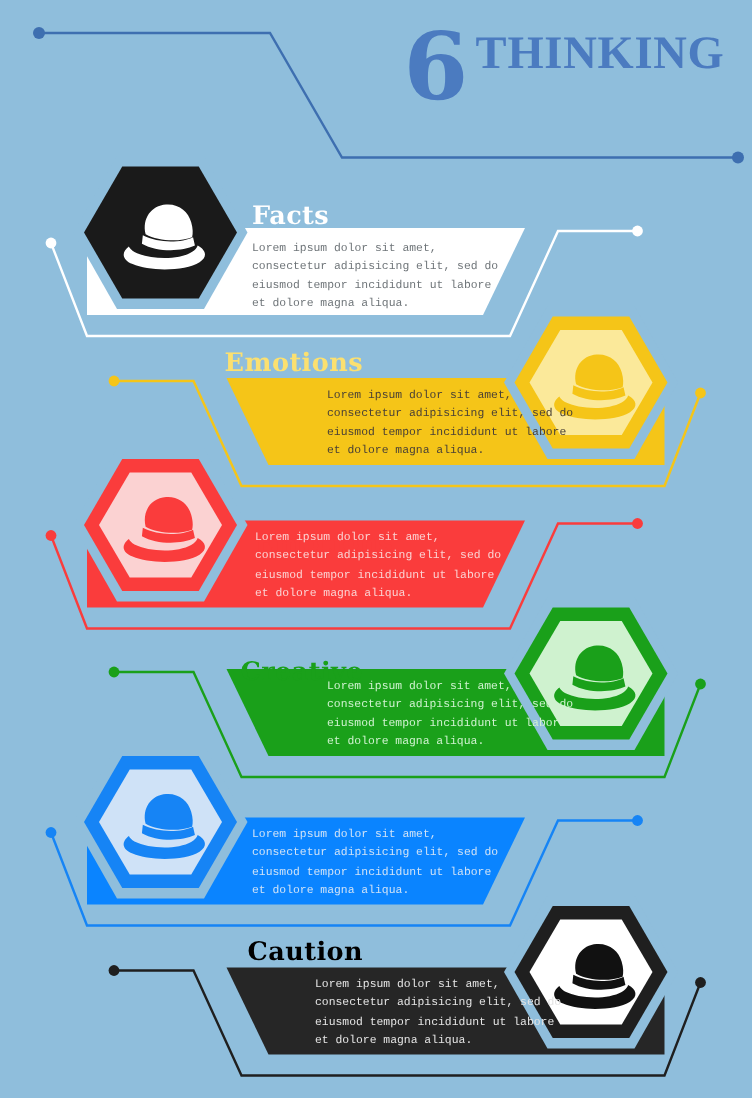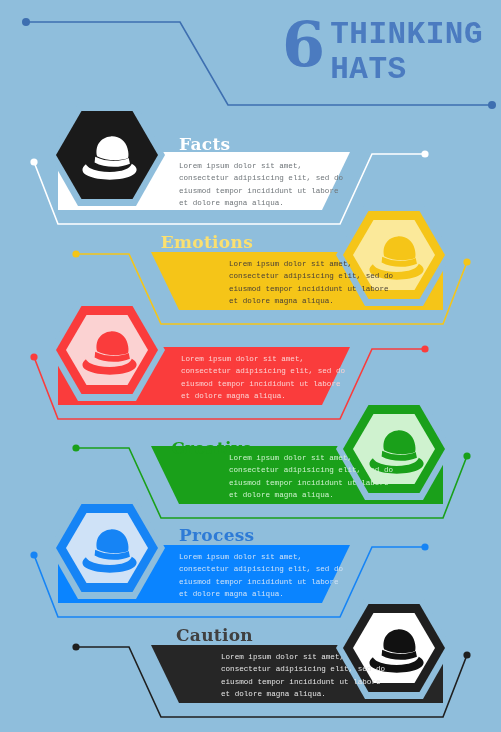--- a/index.html
+++ b/index.html
@@ -23,30 +23,30 @@
   .bignum{
     font-family:"DejaVu Serif", serif;
     font-weight:700;
     font-size:62px;
     color:#4B7BC0;
     letter-spacing:-2px;
     margin-right:7px;
     margin-top:-4px;
   }
   .titlewrap{
-    font-family:Liberation Mono, monospace;
+    font-family:Liberation Serif, serif;
     font-weight:700;
     color:#4B7BC0;
     font-size:31px;
     letter-spacing:0.5px;
     line-height:1.12;
   }
 
   
-  .row{position:absolute; left:11px; width:410px; height:118px;}
+  .row{position:absolute; left:0; width:410px; height:118px;}
   .row .titletext{
     position:absolute;
     font-family:"DejaVu Serif", serif;
     font-weight:700;
     font-size:17px;
     letter-spacing:0.3px;
     white-space:nowrap;
   }
   .row .bodytext{
     position:absolute;
@@ -158,21 +158,20 @@
           <path d="M31,45 C48,54 73,53 85,47 L87,56 C72,63 46,63 30,54 Z"></path>
           <path d="M16,57 C8,63 8,71 20,76 C38,84 76,84 92,74 C101,68 99,61 90,56 C88,62 80,66 70,68 C54,71 34,69 22,63 C19,61 17,59 16,57 Z"></path>
         </g>
       </g>
     </svg>
 
   <div class="header">
     <div class="bignum">6</div>
     <div class="titlewrap">
       <div>THINKING</div>
-      <div>HATS</div>
     </div>
   </div>
 
   <div class="row left" style="top:108px">
     <div class="titletext" style="color: rgb(255, 255, 255); left: 168px; top: 26px;">Facts</div>
     <div class="bodytext" style="color: rgb(111, 117, 121); left: 168px; top: 52px;">Lorem ipsum dolor sit amet,
 consectetur adipisicing elit, sed do
 eiusmod tempor incididunt ut labore
 et dolore magna aliqua.</div>
   </div>
@@ -195,28 +194,27 @@
 
   <div class="row right" style="top:402px">
     <div class="titletext" style="color: rgb(26, 160, 26); right: 168px; top: 24px; margin-top: 12px;">Creative</div>
     <div class="bodytext" style="color: rgb(207, 242, 207); left: 218px; top: 50px;">Lorem ipsum dolor sit amet,
 consectetur adipisicing elit, sed do
 eiusmod tempor incididunt ut labore
 et dolore magna aliqua.</div>
   </div>
 
   <div class="row left" style="top:501px">
-    <div class="titletext" style="color: rgb(46, 123, 214); left: 168px; top: 24px;">Process</div>
     <div class="bodytext" style="color: rgb(207, 226, 247); left: 168px; top: 50px;">Lorem ipsum dolor sit amet,
 consectetur adipisicing elit, sed do
 eiusmod tempor incididunt ut labore
 et dolore magna aliqua.</div>
   </div>
 
   <div class="row right" style="top:601px">
-    <div class="titletext" style="color: #404040; right: 168px; top: 24px;">Caution</div>
+    <div class="titletext" style="color: #000000; right: 168px; top: 24px;">Caution</div>
     <div class="bodytext" style="color: rgb(228, 228, 228); left: 210px; top: 50px;">Lorem ipsum dolor sit amet,
 consectetur adipisicing elit, sed do
 eiusmod tempor incididunt ut labore
 et dolore magna aliqua.</div>
   </div>
 
 </div>
 
 </body></html>

